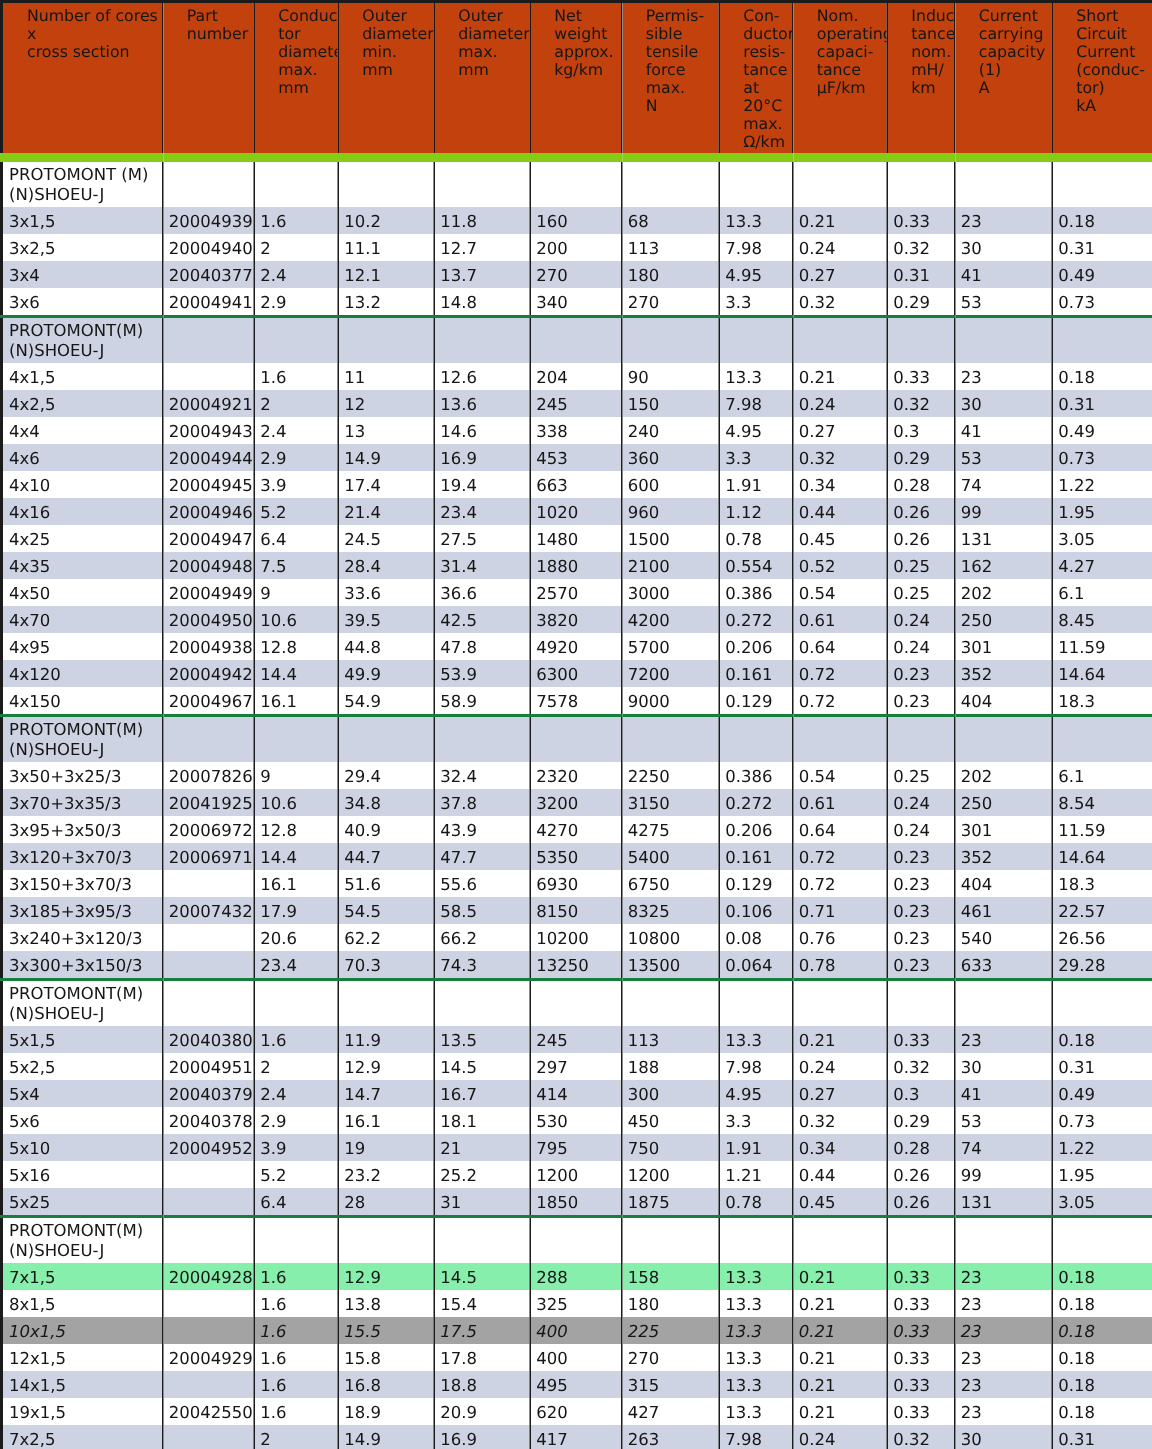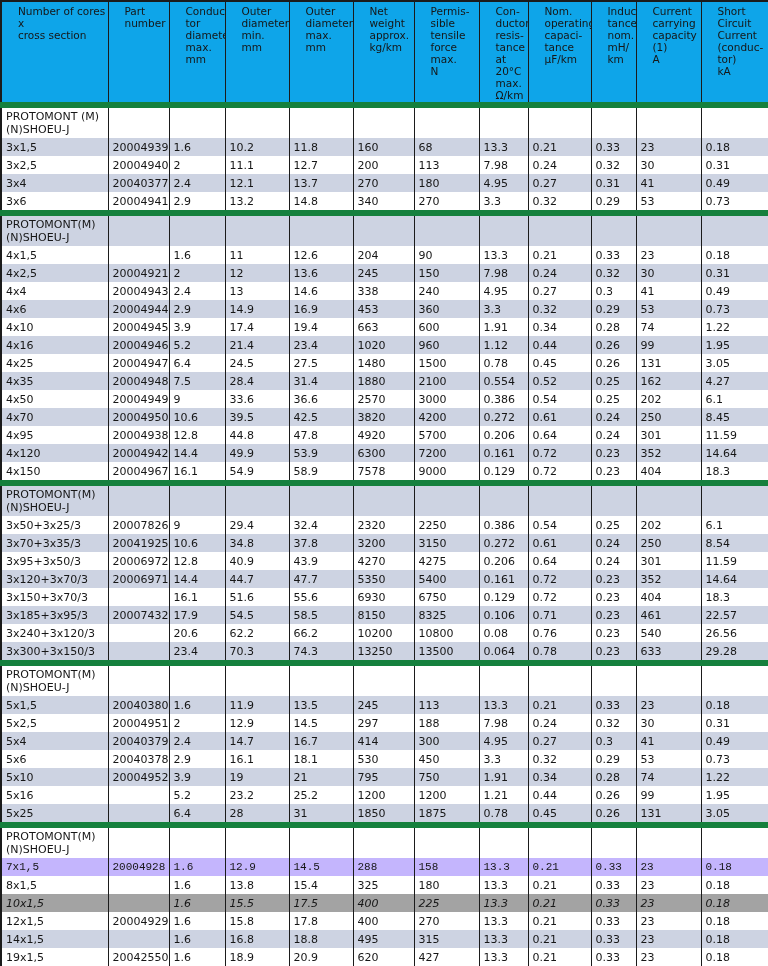--- a/index.html
+++ b/index.html
@@ -1,25 +1,25 @@
 <!DOCTYPE html>
 <html><head>
 <meta charset="utf-8">
 <style>
   html,body{margin:0;padding:0;background:#ffffff;}
   body{width:768px;font-family:"DejaVu Sans","Liberation Sans",sans-serif;color:#161616;}
   table{border-collapse:collapse;table-layout:fixed;width:768px;border:2px solid #1b1b1b;}
   th,td{border-left:1px solid #1b1b1b;border-right:1px solid #1b1b1b;
         padding:1px 2px 1px 4px;overflow:hidden;text-align:left;vertical-align:top;}
   thead th{height:84px;font-weight:normal;font-size:10.5px;line-height:12px;
-           white-space:pre-line;border-bottom:4px solid #84cc16;vertical-align:top;
-           padding-top:3px;background:#0ea5e9;padding-left:16px;}
+           white-space:pre-line;border-bottom:6px solid #84cc16;vertical-align:top;
+           padding-top:3px;background:#c2410c;padding-left:16px;}
   tr.data-row td{height:16px;font-size:11px;line-height:15px;white-space:nowrap;vertical-align:middle;}
   tr.section-row td{height:28px;font-size:11px;line-height:13px;white-space:pre-line;
-                    border-top:6px solid #15803d;vertical-align:middle;}
+                    border-top:2px solid #15803d;vertical-align:middle;}
 </style>
 </head>
 <body>
 
 <table>
   <colgroup>
       <col style="width: 107px;">
       <col style="width: 61px;">
       <col style="width: 56px;">
       <col style="width: 64px;">
@@ -607,21 +607,21 @@
         <td></td>
         <td></td>
         <td></td>
         <td></td>
         <td></td>
         <td></td>
         <td></td>
         <td></td>
         <td></td>
       </tr>
-      <tr class="data-row" style="background: #c4b5fd; font-family: Liberation Mono, monospace;">
+      <tr class="data-row" style="background: #86efac;">
         <td>7x1,5</td>
         <td>20004928</td>
         <td>1.6</td>
         <td>12.9</td>
         <td>14.5</td>
         <td>288</td>
         <td>158</td>
         <td>13.3</td>
         <td>0.21</td>
         <td>0.33</td>

